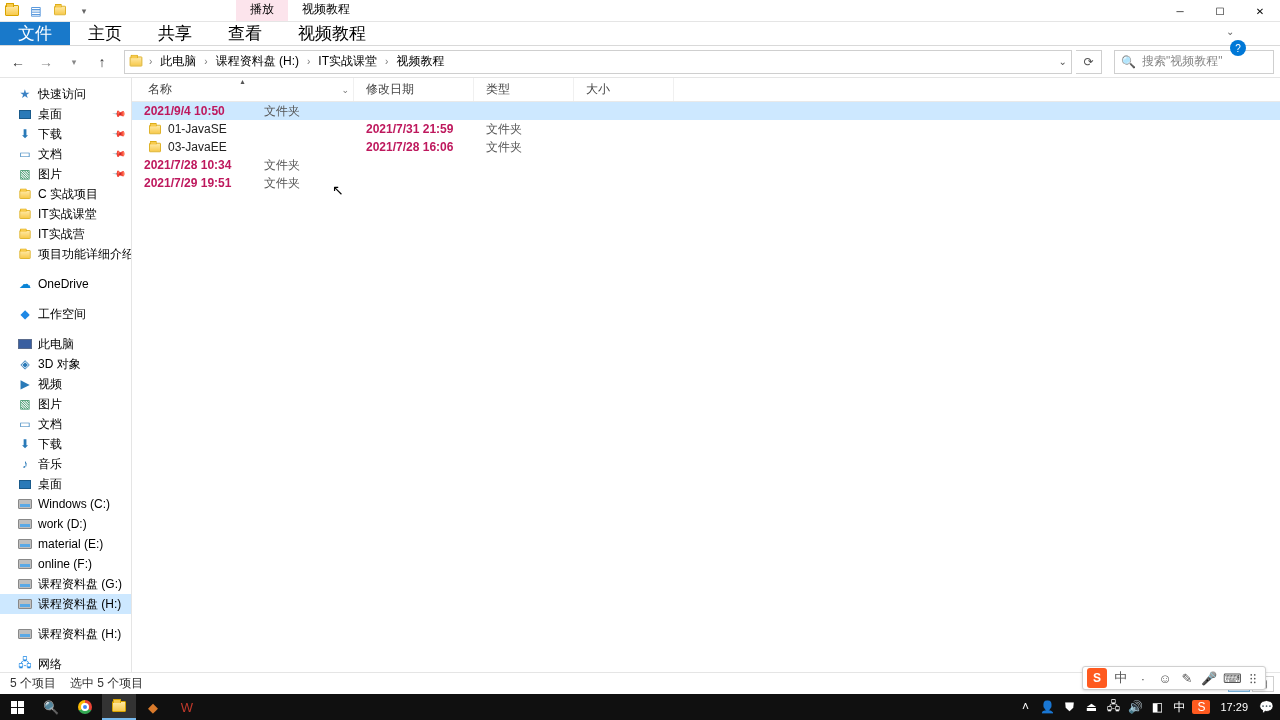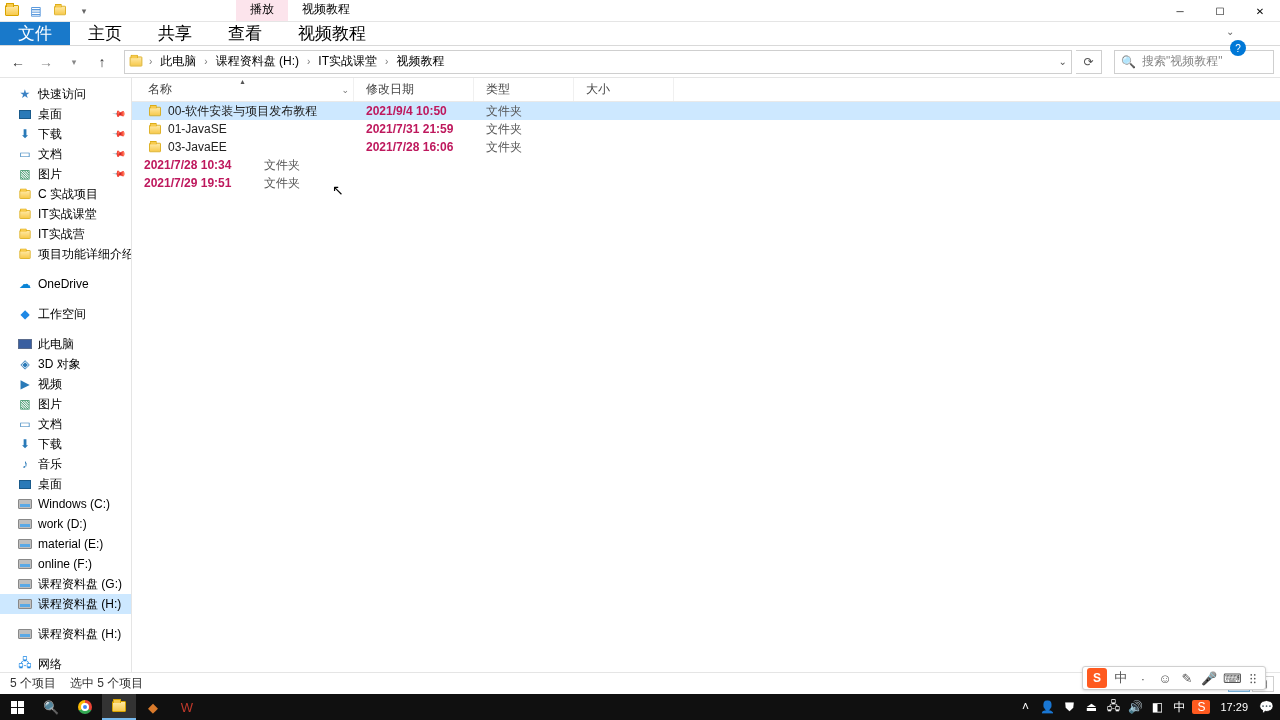--- a/index.html
+++ b/index.html
@@ -342,24 +342,20 @@
         </div>
       <div class="col type">
           <span>类型</span>
         </div>
       <div class="col size">
           <span>大小</span>
         </div>
     </div>
     <div class="rows" id="file-rows">
         <div class="row selected">
-    <div class="cell name">
-            <span class="folder-glyph" style="transform:scale(0.85);"></span>
-            <span>00-软件安装与项目发布教程</span>
-          </div>
     <div class="cell date">2021/9/4 10:50</div>
     <div class="cell type">文件夹</div>
     <div class="cell size"></div>
         </div>
         <div class="row">
     <div class="cell name">
             <span class="folder-glyph" style="transform:scale(0.85);"></span>
             <span>01-JavaSE</span>
           </div>
     <div class="cell date">2021/7/31 21:59</div>

